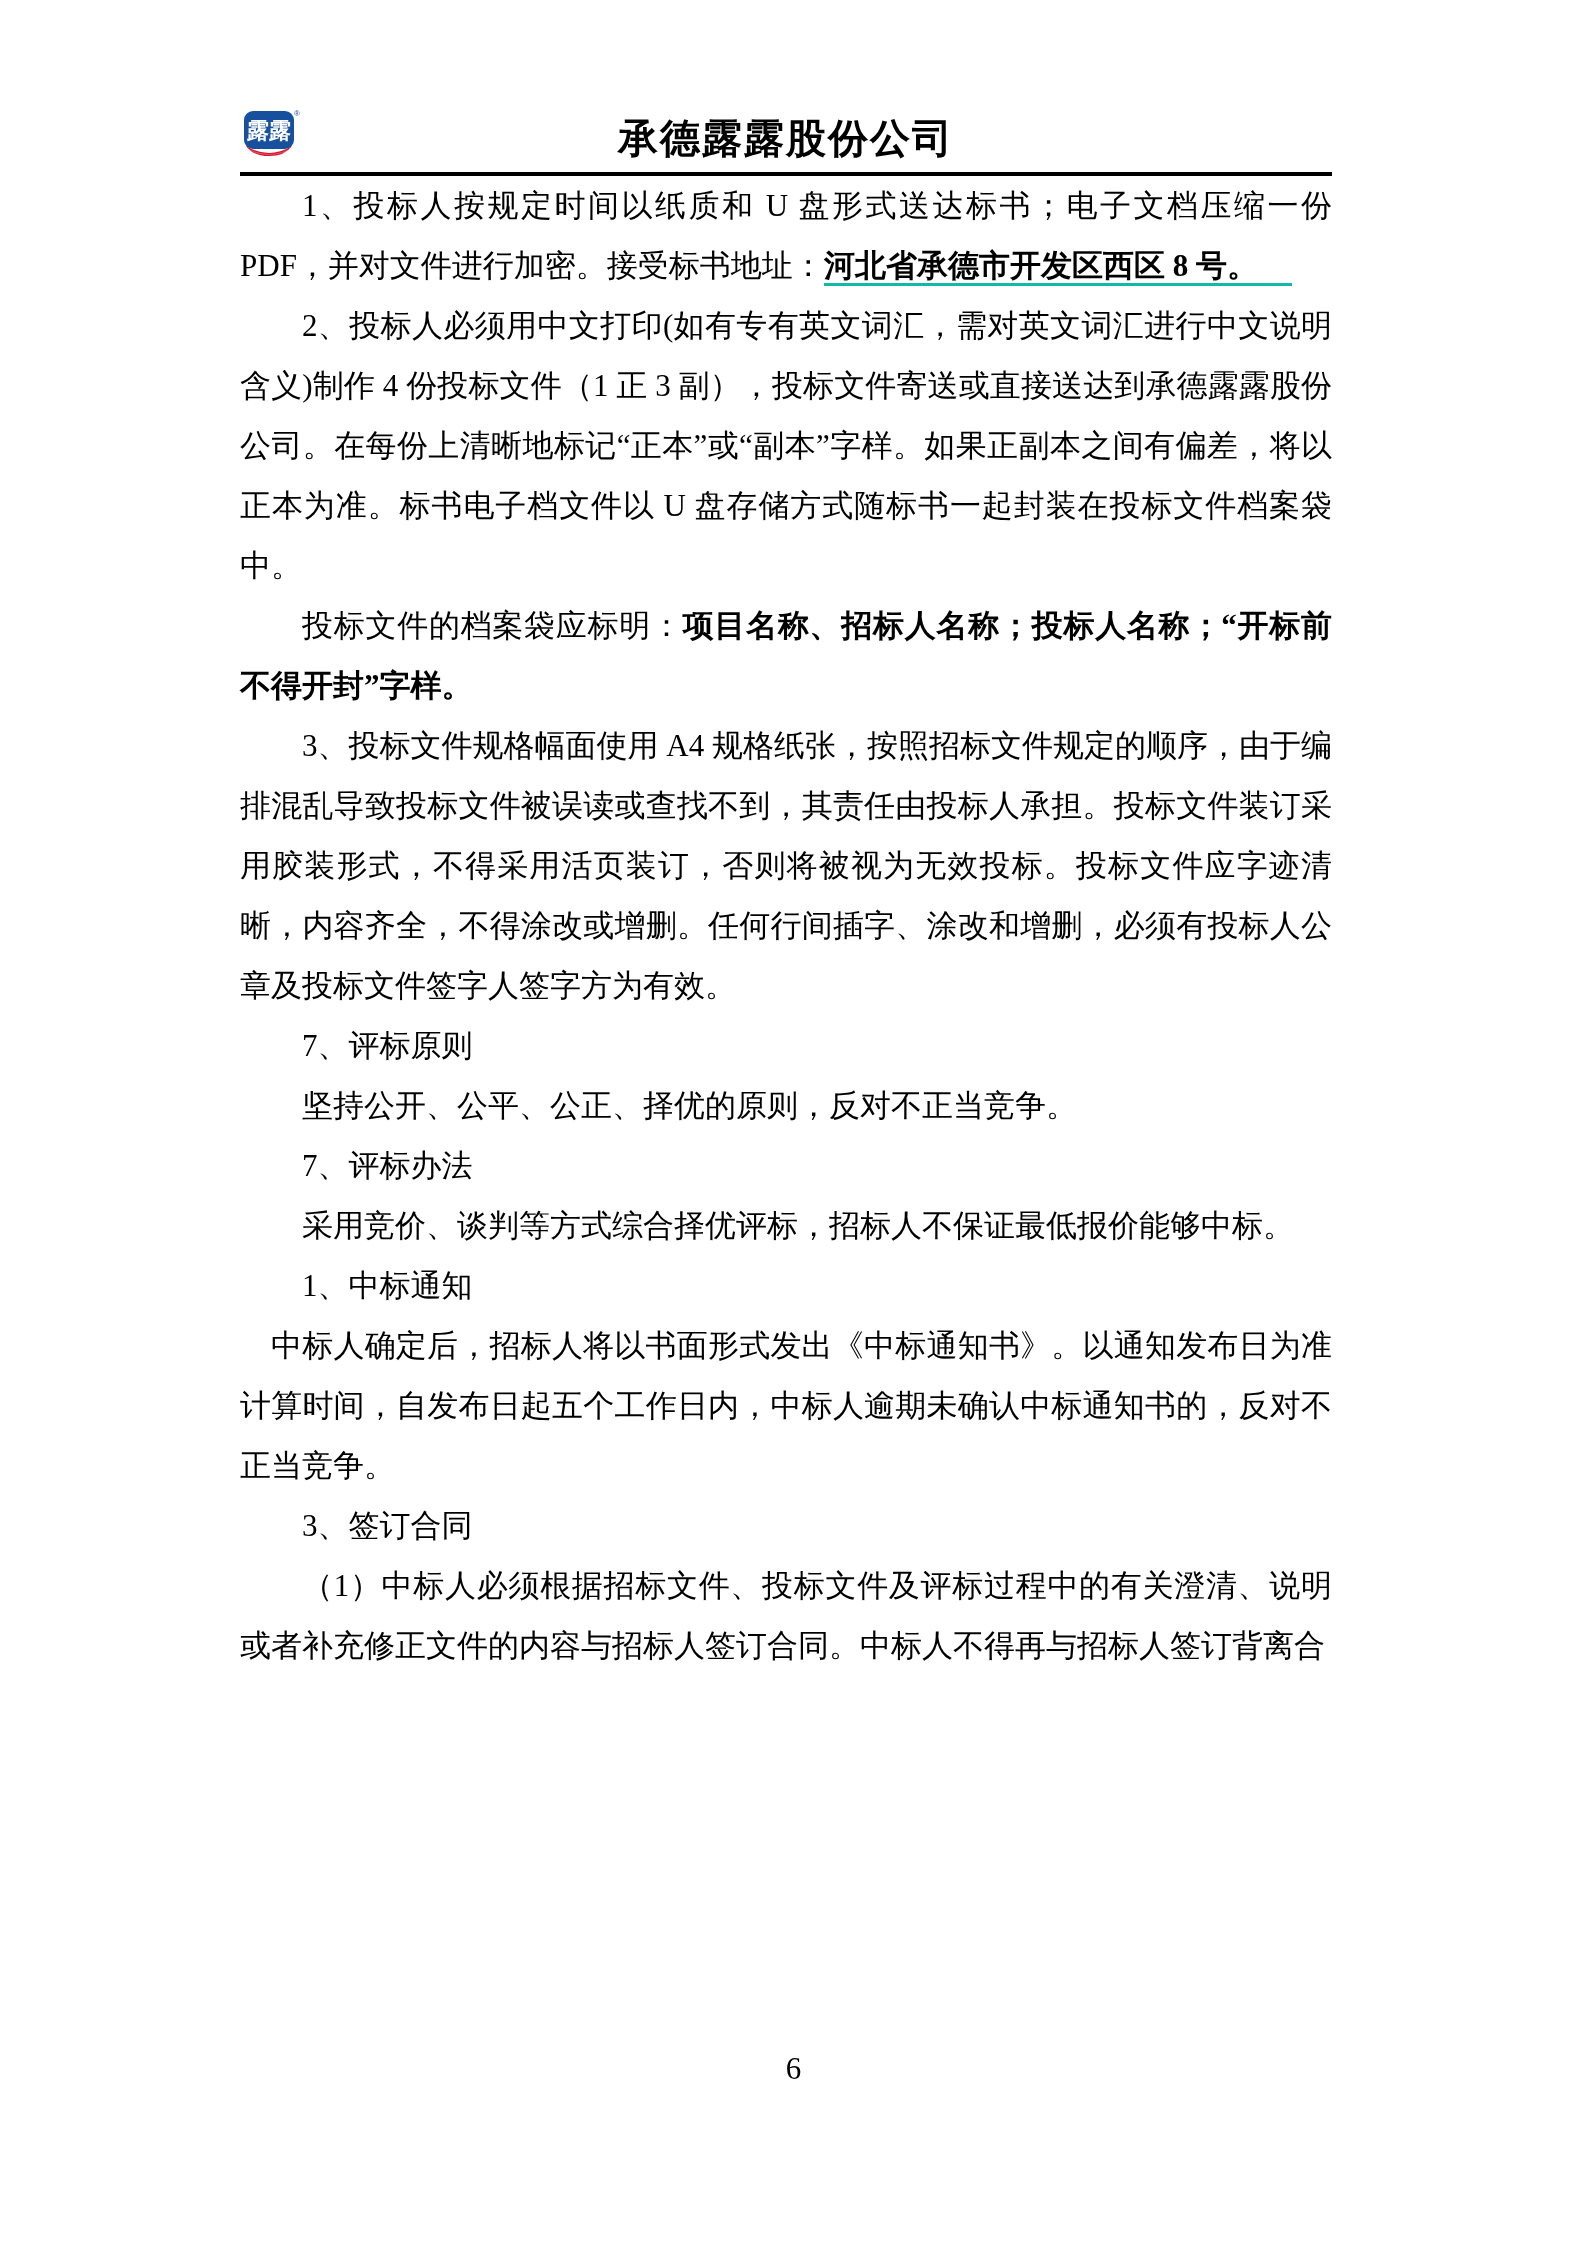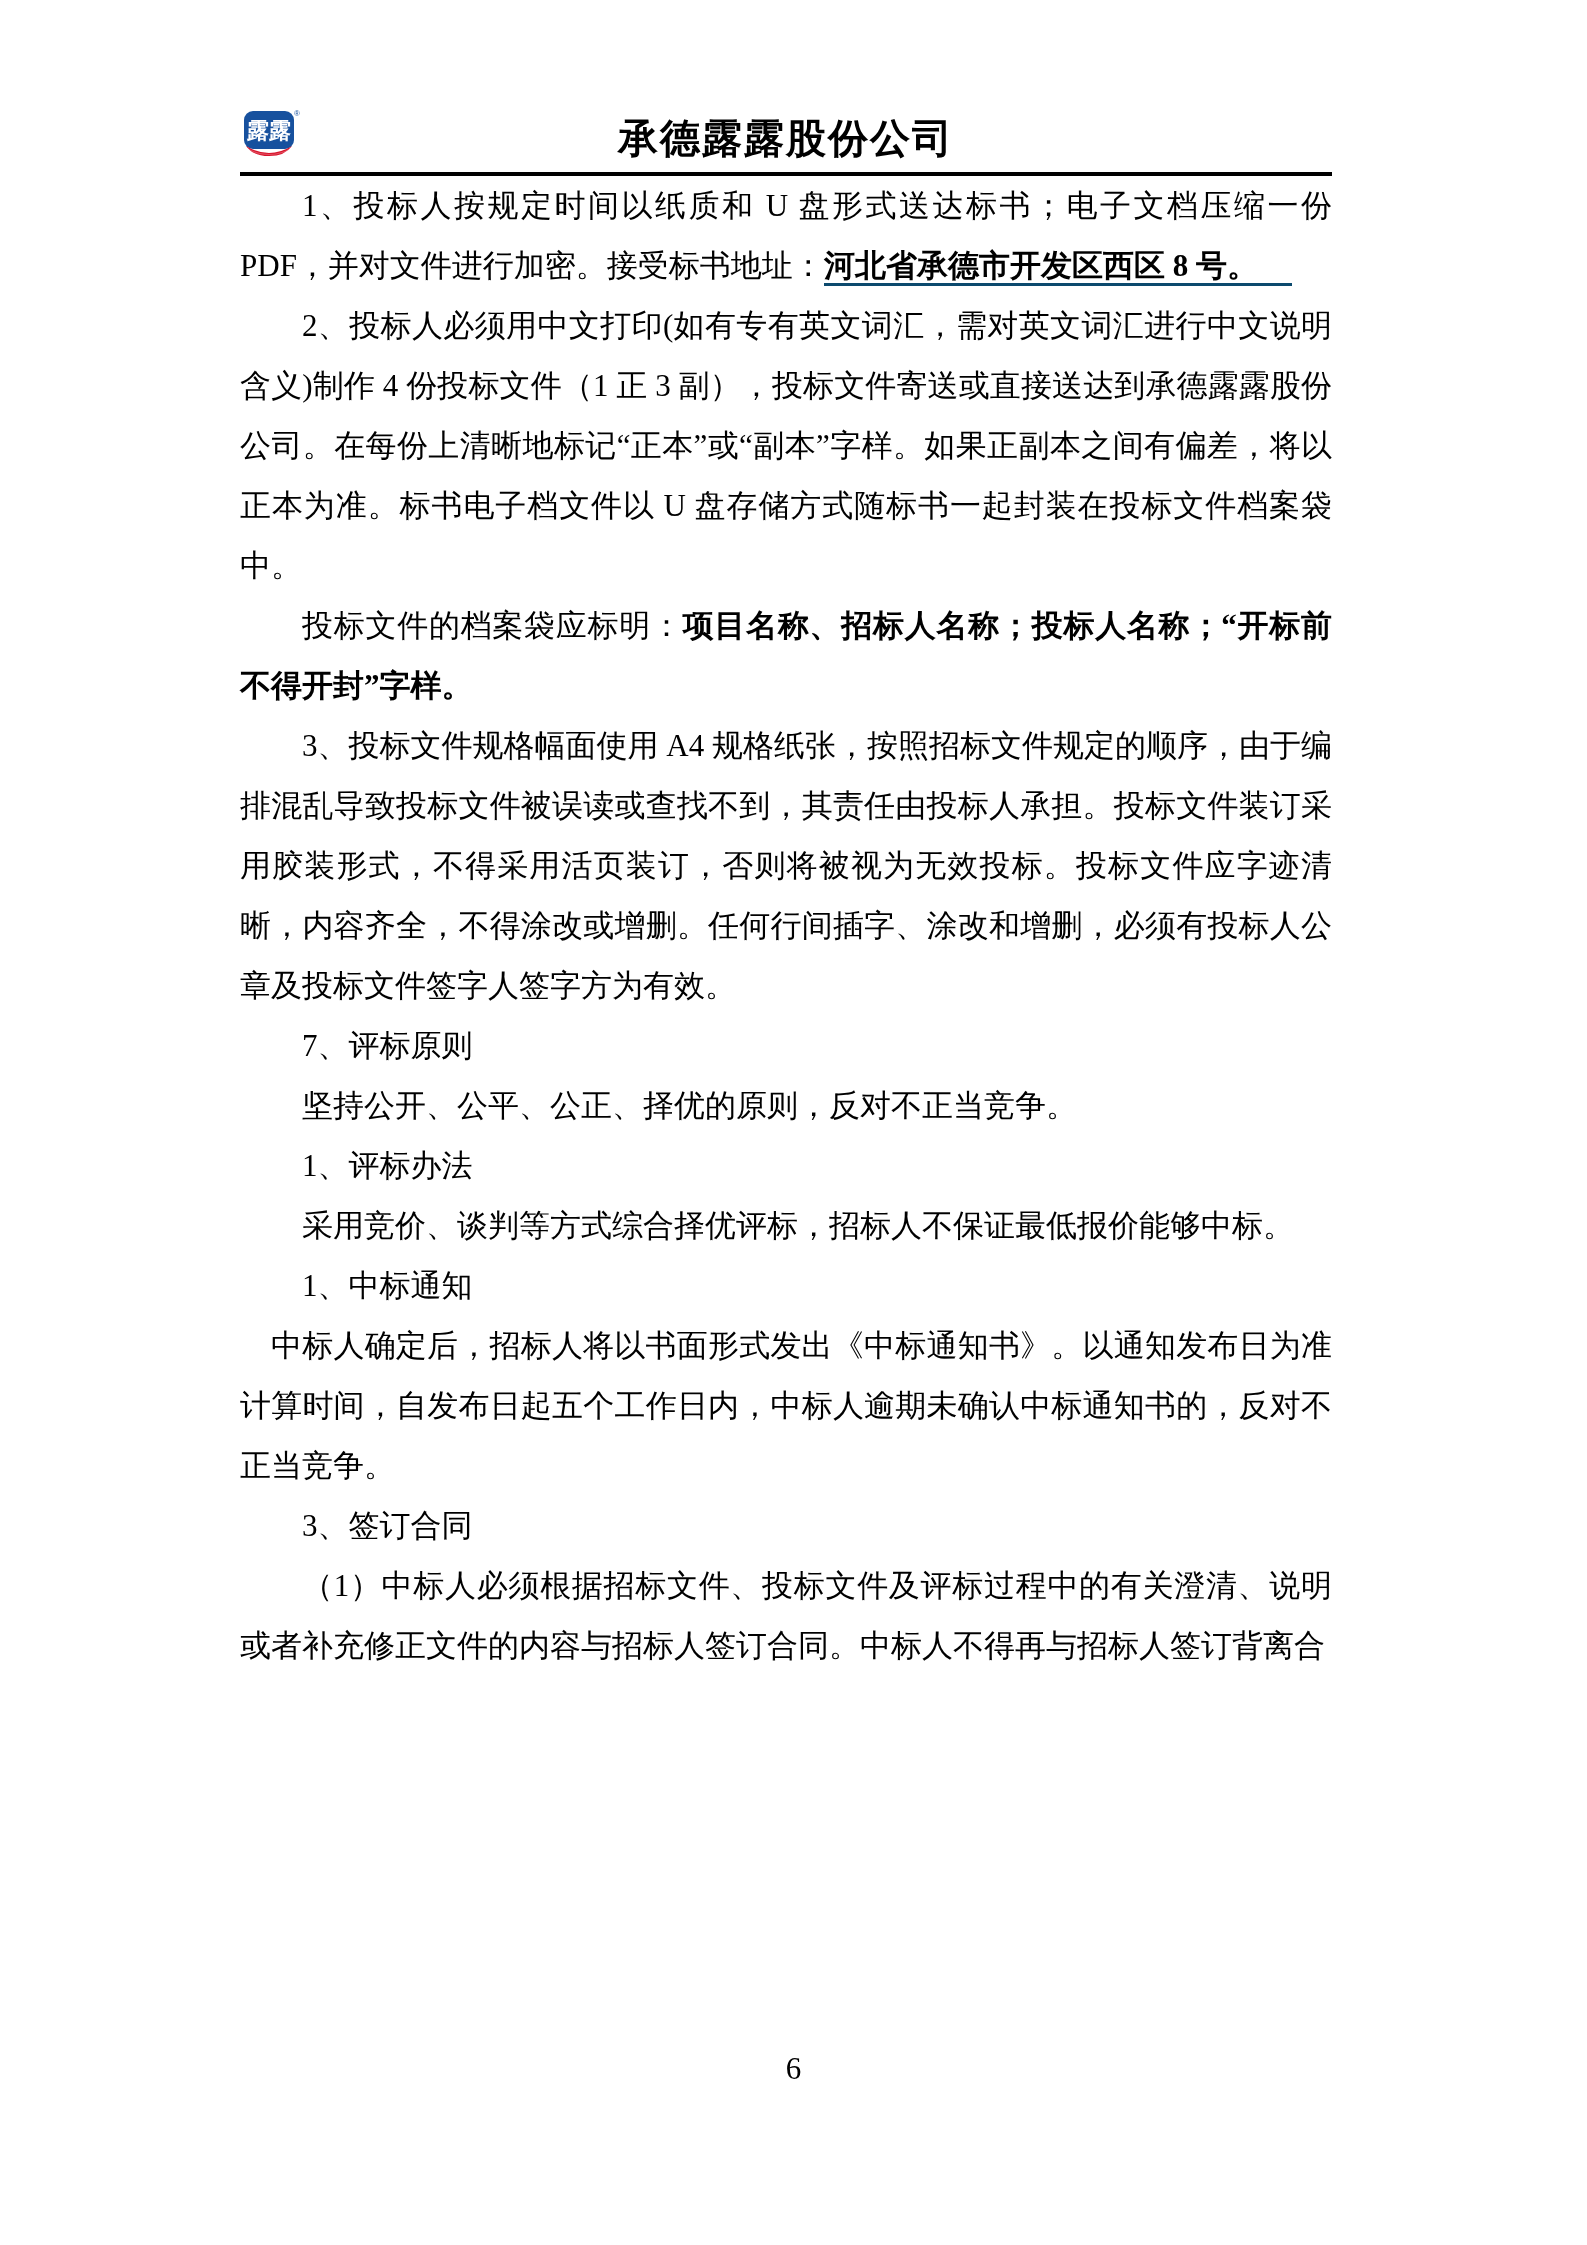--- a/index.html
+++ b/index.html
@@ -51,21 +51,21 @@
     margin:0;
     font-size:31px;
     line-height:60px;
     text-align:justify;
     text-indent:2em;
   }
   p.body.indent1 { text-indent:1em; }
   .bold { font-weight:bold; }
   .bold-underline {
     font-weight:bold;
-    border-bottom:3px solid #0c4a6e;
+    border-bottom:3px solid #14b8a6;
     padding-right:34px;
   }
   
   .page-number {
     position:absolute;
     left:0; right:0;
     bottom:158px;
     text-align:center;
     font-size:31px;
   }
@@ -92,21 +92,21 @@
 
     <p class="body">2、投标人必须用中文打印(如有专有英文词汇，需对英文词汇进行中文说明含义)制作 4 份投标文件（1 正 3 副），投标文件寄送或直接送达到承德露露股份公司。在每份上清晰地标记“正本”或“副本”字样。如果正副本之间有偏差，将以正本为准。标书电子档文件以 U 盘存储方式随标书一起封装在投标文件档案袋中。</p>
 
     <p class="body"><span>投标文件的档案袋应标明：</span><span class="bold">项目名称、招标人名称；投标人名称；“开标前不得开封”字样。</span></p>
 
     <p class="body">3、投标文件规格幅面使用 A4 规格纸张，按照招标文件规定的顺序，由于编排混乱导致投标文件被误读或查找不到，其责任由投标人承担。投标文件装订采用胶装形式，不得采用活页装订，否则将被视为无效投标。投标文件应字迹清晰，内容齐全，不得涂改或增删。任何行间插字、涂改和增删，必须有投标人公章及投标文件签字人签字方为有效。</p>
 
 
     <p class="body">7、评标原则</p>
     <p class="body">坚持公开、公平、公正、择优的原则，反对不正当竞争。</p>
-    <p class="body">1、评标办法</p>
+    <p class="body">7、评标办法</p>
     <p class="body">采用竞价、谈判等方式综合择优评标，招标人不保证最低报价能够中标。</p>
 
 
     <p class="body">1、中标通知</p>
     <p class="body indent1">中标人确定后，招标人将以书面形式发出《中标通知书》。以通知发布日为准计算时间，自发布日起五个工作日内，中标人逾期未确认中标通知书的，反对不正当竞争。</p>
     <p class="body">3、签订合同</p>
     <p class="body">（1）中标人必须根据招标文件、投标文件及评标过程中的有关澄清、说明或者补充修正文件的内容与招标人签订合同。中标人不得再与招标人签订背离合</p>
 
   </div>
 

